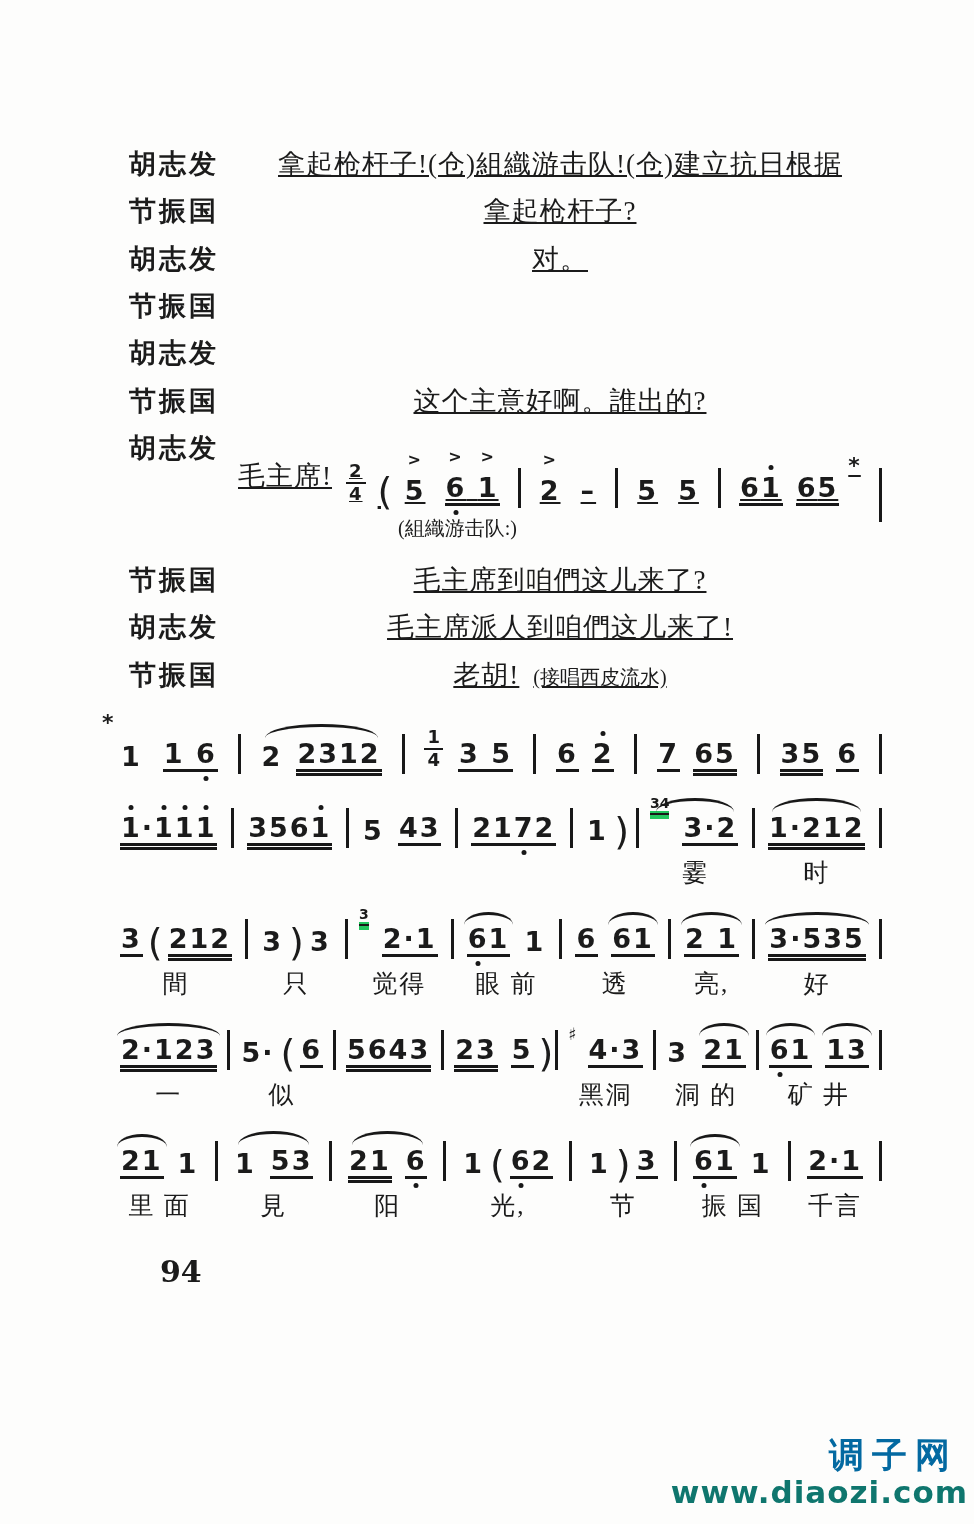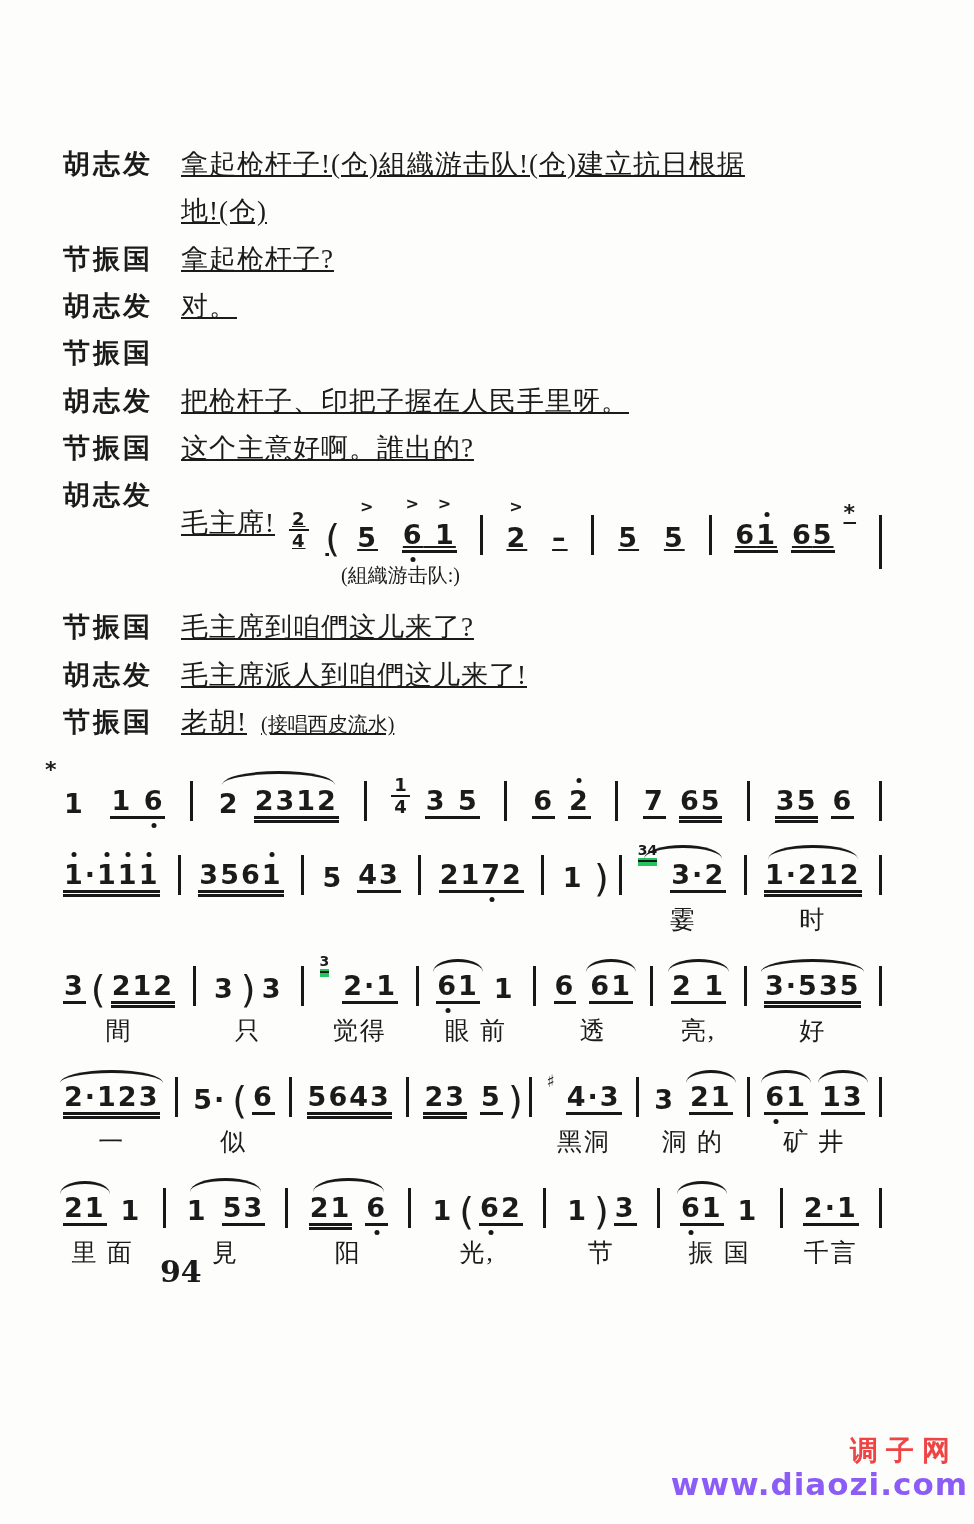--- a/index.html
+++ b/index.html
@@ -1,21 +1,21 @@
 <!DOCTYPE html>
 <html><head>
 <meta charset="utf-8">
 <style>
   html,body{margin:0;padding:0;background:#e8e8e8;}
   .page{
     position:relative;width:974px;height:1524px;margin:0 auto;
     background:#fdfdfc;color:#1b1b1b;overflow:hidden;
     font-family:"Liberation Serif","DejaVu Serif",serif;
   }
-  .content{padding:150px 92px 0 63px;}
+  .content{padding:150px 92px 0 120px;text-align:center;}
 
   
   .d-row{display:flex;align-items:flex-start;margin-bottom:19px;}
   .d-speaker{
     flex:0 0 108px;font-family:"DejaVu Sans","Liberation Sans",sans-serif;
     font-weight:700;font-size:27px;line-height:1.05;letter-spacing:3px;white-space:nowrap;
   }
   .d-body{flex:1;font-size:27px;line-height:1.05;letter-spacing:1px;margin-left:10px;text-decoration:underline;}
   .d-line{margin-bottom:19px;white-space:nowrap;}
   .d-line:last-child{margin-bottom:0;}
@@ -72,56 +72,52 @@
     border-bottom:8px solid #22c55e;padding-bottom:1px;
   }
   .grace::after{content:"";position:absolute;left:0;right:0;bottom:-4px;height:2px;background:#181818;}
   .sharp{align-self:flex-start;margin:0 -2px 0 0;font-size:17px;font-weight:700;font-family:"DejaVu Sans",sans-serif;transform:translateY(2px);}
   .lyric{margin-top:14px;font-size:25px;letter-spacing:2px;white-space:pre;line-height:1;}
 
   
   .pagenum{position:absolute;left:160px;top:1254px;font-size:30px;font-weight:700;font-family:"DejaVu Serif",serif;}
   .watermark{position:absolute;right:6px;top:1436px;text-align:right;line-height:1.1;
     font-family:"DejaVu Sans","Liberation Sans",sans-serif;}
-  .wm-name{font-size:28px;font-weight:700;letter-spacing:8px;color:#ef4444;margin-right:10px;}
-  .wm-url{font-size:31px;font-weight:700;letter-spacing:1px;color:#8b5cf6;}
+  .wm-name{font-size:35px;font-weight:700;letter-spacing:8px;color:#0369a1;margin-right:10px;}
+  .wm-url{font-size:31px;font-weight:700;letter-spacing:1px;color:#0f766e;}
 </style>
 </head>
 <body>
 
 <div class="page">
   <main class="content">
     <section class="dialogue" id="dialogue">
         <div class="d-row">
           <div class="d-speaker">胡志发</div>
           <div class="d-body">
             <div class="d-line">拿起枪杆子!(仓)組織游击队!(仓)建立抗日根据</div>
-            <div class="d-line">地!(仓)</div>
           </div>
         </div>
         <div class="d-row">
           <div class="d-speaker">节振国</div>
           <div class="d-body">
             <div class="d-line">拿起枪杆子?</div>
           </div>
         </div>
         <div class="d-row">
           <div class="d-speaker">胡志发</div>
           <div class="d-body">
             <div class="d-line">对。</div>
           </div>
         </div>
         <div class="d-row">
           <div class="d-speaker">节振国</div>
         </div>
         <div class="d-row">
           <div class="d-speaker">胡志发</div>
-          <div class="d-body">
-            <div class="d-line">把枪杆子、印把子握在人民手里呀。</div>
-          </div>
         </div>
         <div class="d-row">
           <div class="d-speaker">节振国</div>
           <div class="d-body">
             <div class="d-line">这个主意好啊。誰出的?</div>
           </div>
         </div>
         <div class="d-row has-music">
           <div class="d-speaker">胡志发</div>
           <div class="d-body flexline">

